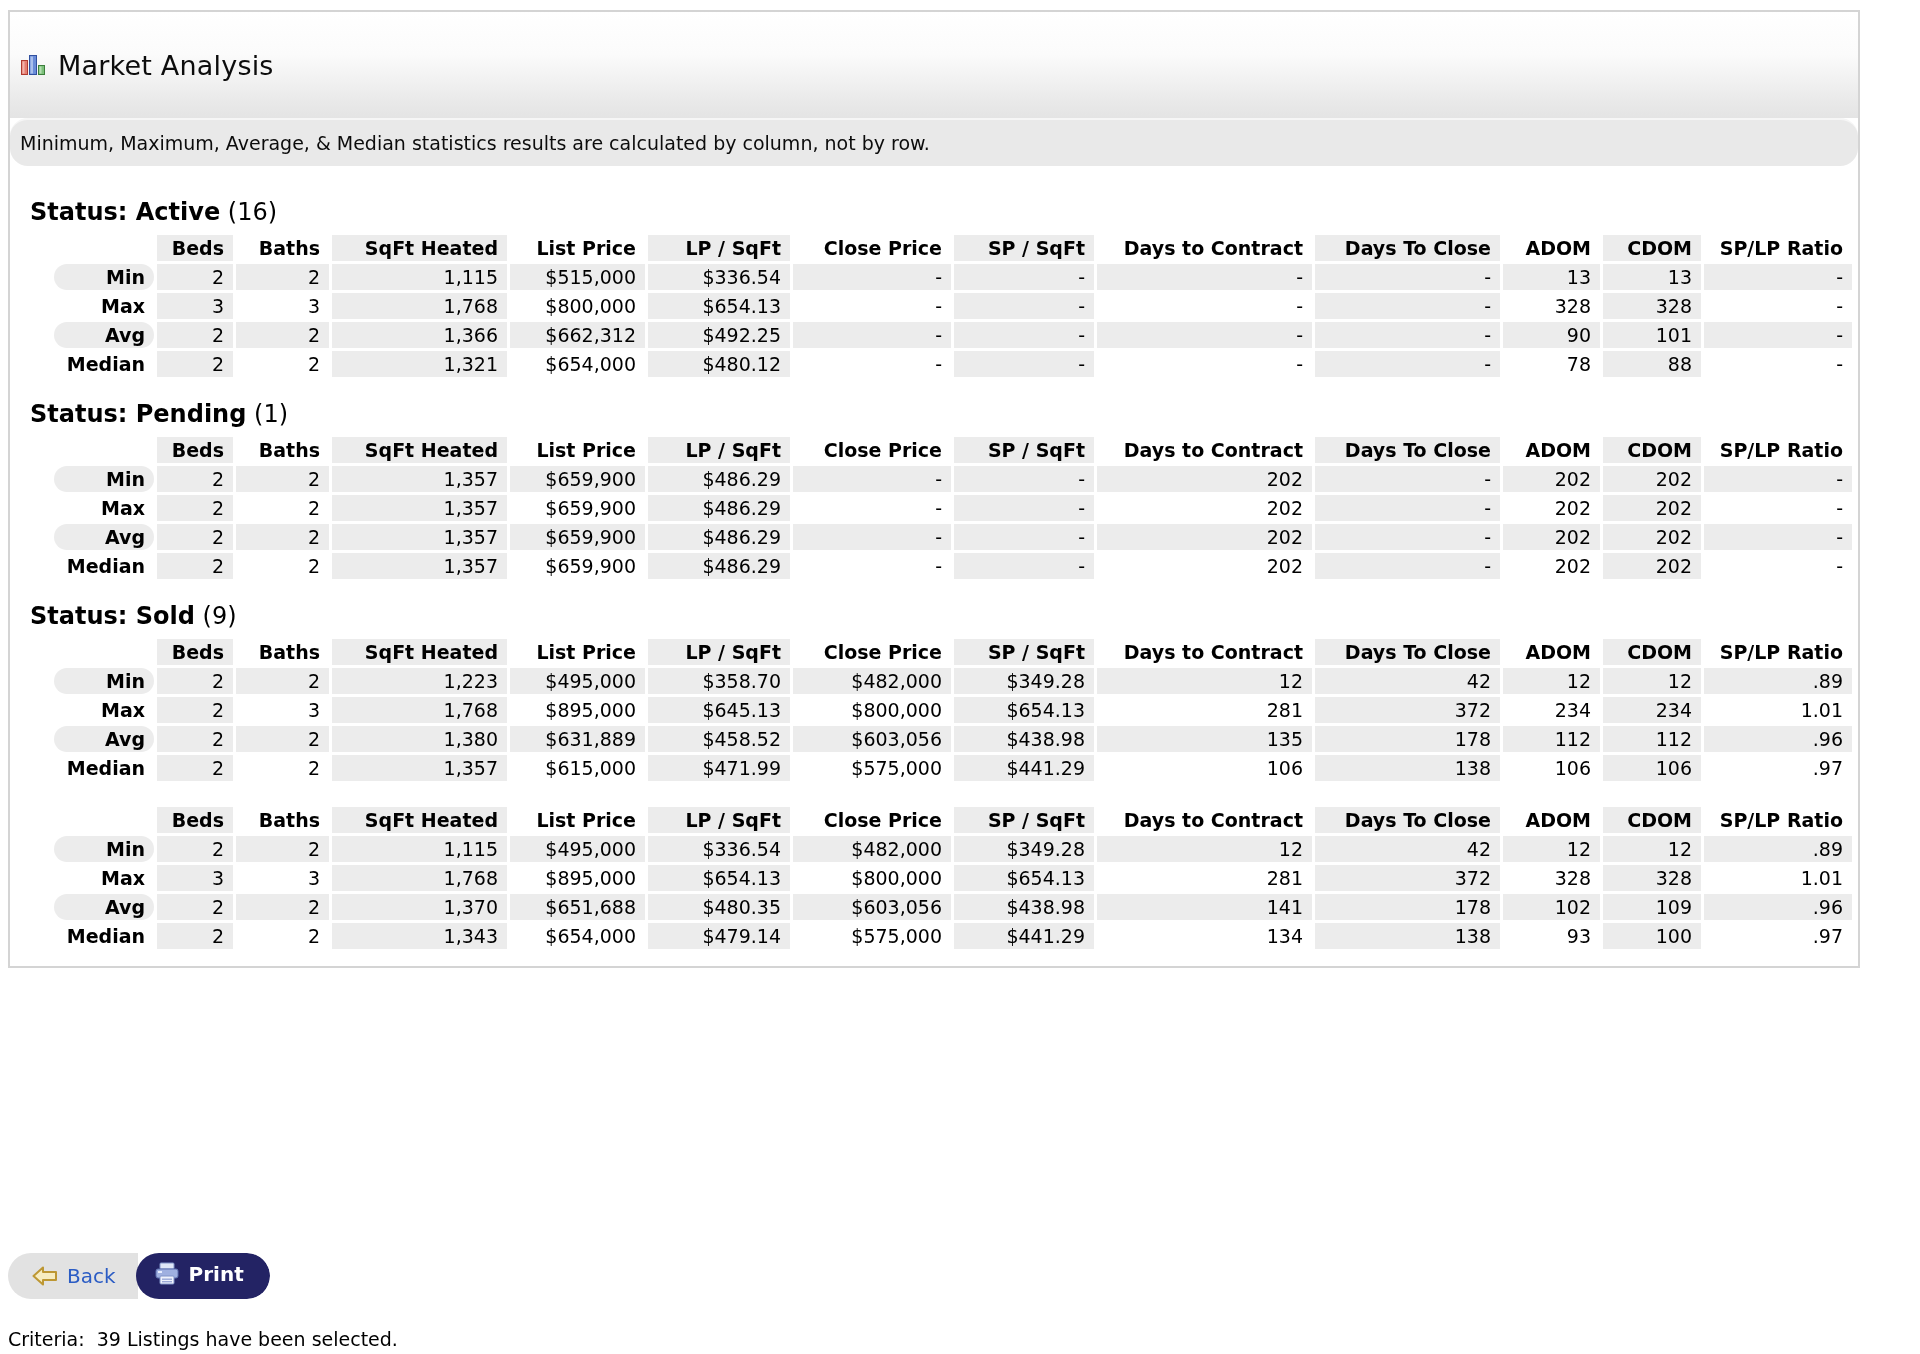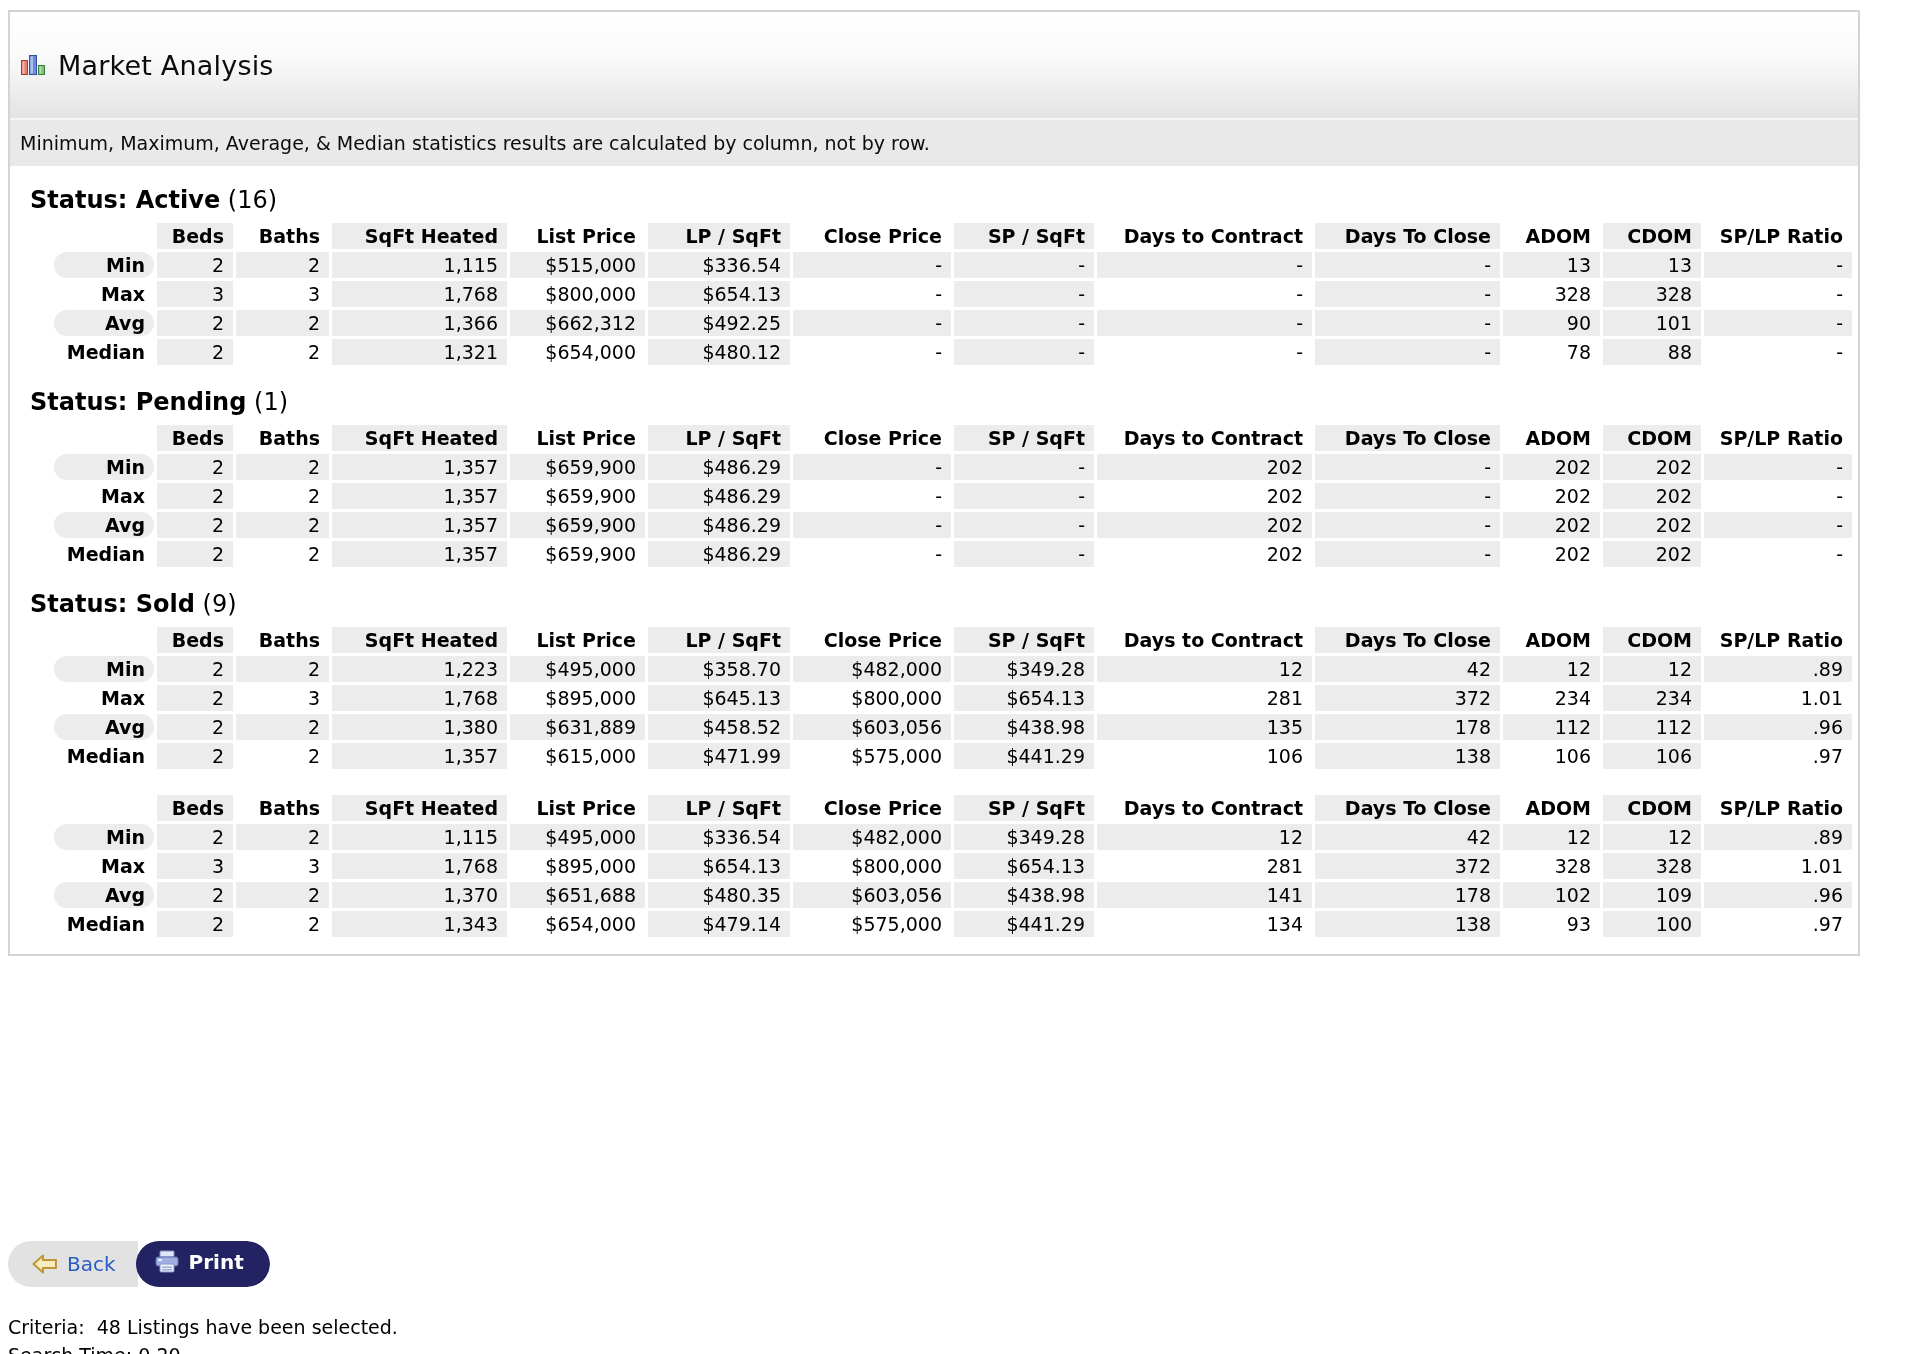--- a/index.html
+++ b/index.html
@@ -12,23 +12,23 @@
     border:2px solid #d4d4d4;background:#ffffff;
   }
   .titlebar{
     height:106px;display:flex;align-items:center;
     background:linear-gradient(to bottom,#ffffff 0%,#fbfbfb 40%,#e9e9e9 85%,#e4e4e4 100%);
     padding-left:10px;
   }
   .titlebar .app-title{font-size:27px;color:#0c0c0c;margin-left:12px;letter-spacing:0.2px;}
   .subtitlebar{
     height:46px;background:#e9e9e9;border-top:2px solid #f6f6f6;
-    display:flex;align-items:center;padding-left:10px;font-size:19px;color:#0c0c0c;
-  }
-  .content{padding:20px 0 14px 20px;}
+    display:flex;align-items:center;padding-left:10px;font-size:19px;color:#0c0c0c;border-radius:18px;
+  }
+  .content{padding:32px 0 14px 20px;}
   .section{margin-top:0;}
   .section + .section{margin-top:20px;}
   .section-heading{font-size:24px;line-height:28px;margin-bottom:6px;}
   .section-heading .status-label{font-weight:bold;}
   .section-heading .status-count{font-weight:normal;}
   table.stats{
     border-collapse:separate;border-spacing:3px 3px;
     table-layout:fixed;width:1804px;margin-left:21px;
     font-size:19px;
   }
@@ -505,17 +505,17 @@
         <rect x="4" y="9" width="4" height="2" fill="#e8eeff"></rect>
         <rect x="6" y="14" width="14" height="8" rx="1" fill="#eef2fc" stroke="#8194c9"></rect>
         <rect x="8" y="16.5" width="10" height="1.4" fill="#9aa8d6"></rect>
         <rect x="8" y="19" width="10" height="1.4" fill="#9aa8d6"></rect>
       </svg>
     </span>
     <span class="print-label">Print</span>
   </a>
 </div>
 
-<div class="criteria-line">Criteria:  48 Listings have been selected.</div>
+<div class="criteria-line">Criteria:  39 Listings have been selected.</div>
 <div class="search-time-line">Search Time: 0.20</div>
 
 
 
 
 </body></html>

